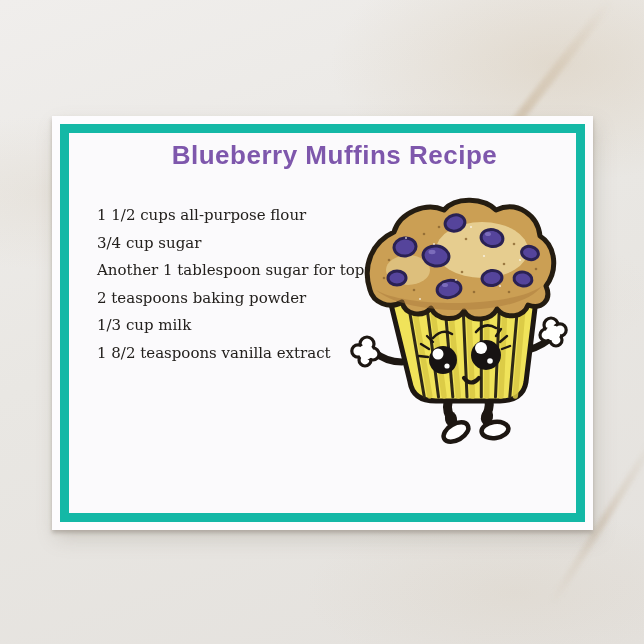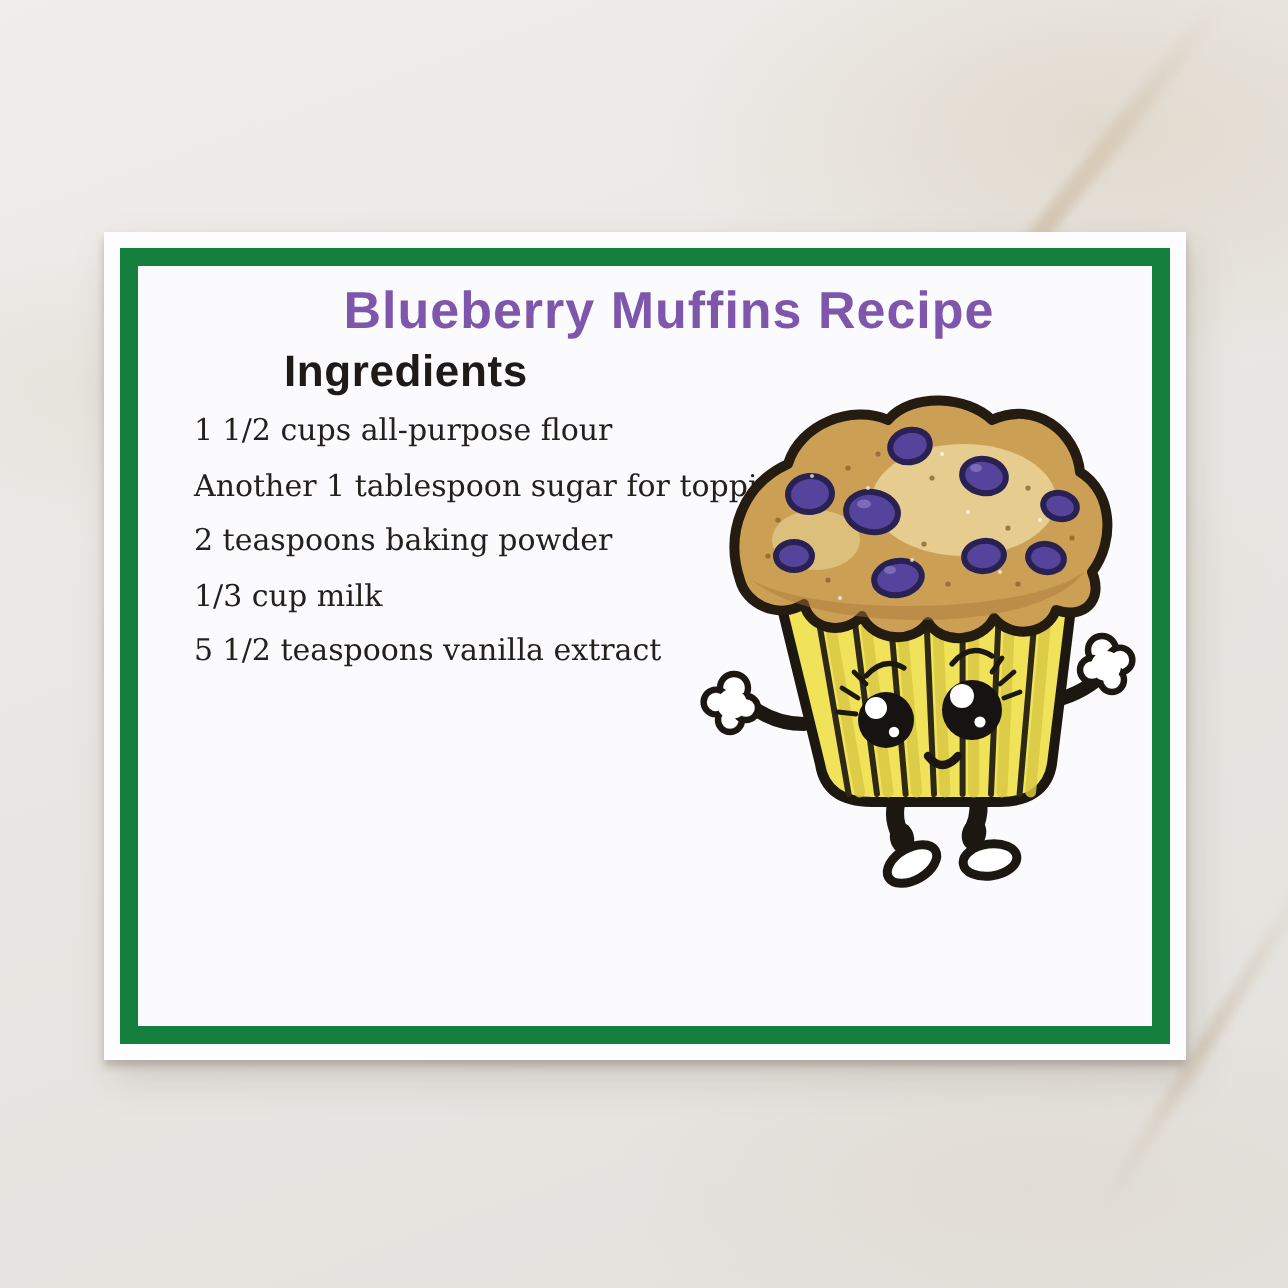--- a/index.html
+++ b/index.html
@@ -20,21 +20,21 @@
     background:linear-gradient(to right,transparent,rgba(190,170,140,.30),transparent);}
   .vein3{left:600px;top:420px;width:8px;height:200px;transform:rotate(32deg);
     background:linear-gradient(to bottom,transparent,rgba(186,162,130,.32),transparent);}
 
   .postcard{
     position:absolute;left:52px;top:116px;width:541px;height:414px;
     background:#fdfcfe;
     box-shadow:0 3px 4px rgba(125,115,102,.40), 4px 9px 18px rgba(125,115,102,.22);
   }
   .frame{
-    position:absolute;inset:8px;border:9px solid #15803d;background:#fbfafc;
+    position:absolute;inset:8px;border:9px solid #14b8a6;background:#fbfafc;
   }
   .title{
     position:absolute;top:7px;left:0;right:0;margin:0;padding-left:24px;
     text-align:center;font-weight:bold;font-size:26px;letter-spacing:.5px;
     color:#7e57ac;font-family:"Liberation Sans",sans-serif;
   }
   .ing-heading{
     position:absolute;top:40px;left:73px;margin:0;
     font-weight:bold;font-size:22px;color:#1d1a17;letter-spacing:.3px;
     font-family:"Liberation Sans",sans-serif;
@@ -51,28 +51,28 @@
 <div class="scene">
   <div class="vein vein1"></div>
   <div class="vein vein2"></div>
   <div class="vein vein3"></div>
 
   <div class="postcard">
     <div class="frame">
 
       <h1 class="title">Blueberry Muffins Recipe</h1>
 
-      <h2 class="ing-heading">Ingredients</h2>
 
       <div class="ing-list">
         <div>1 1/2 cups all-purpose flour</div>
+        <div>3/4 cup sugar</div>
         <div>Another 1 tablespoon sugar for topping</div>
         <div>2 teaspoons baking powder</div>
         <div>1/3 cup milk</div>
-        <div>5 1/2 teaspoons vanilla extract</div>
+        <div>1 8/2 teaspoons vanilla extract</div>
       </div>
 
       <div class="muffin-wrap">
         <svg viewBox="0 0 232 262" width="232" height="262">
           <g stroke-linecap="round">
 
             <g>
               <path d="M58 168 C 46 168 36 163 29 157" fill="none" stroke="#1d1712" stroke-width="7"></path>
               <path d="M184 156 C 196 153 204 147 210 141" fill="none" stroke="#1d1712" stroke-width="7"></path>
             </g>

